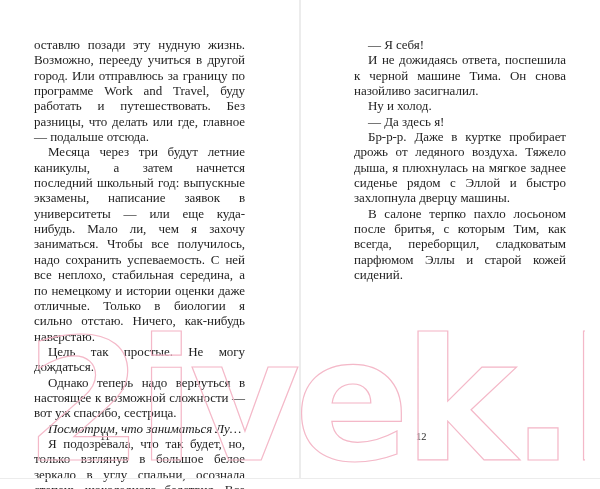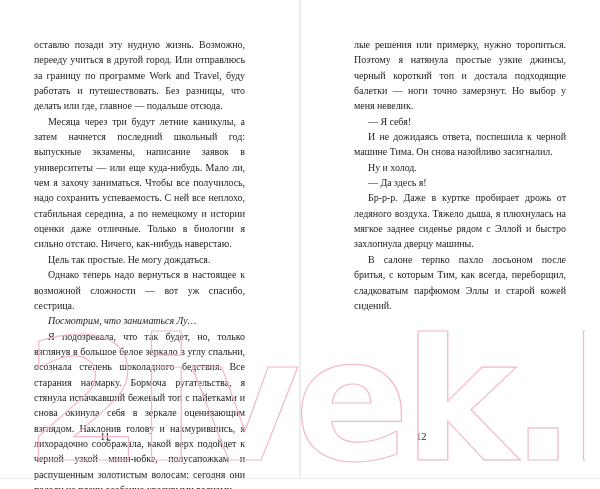--- a/index.html
+++ b/index.html
@@ -5,21 +5,21 @@
   html, body { margin: 0; padding: 0; background: #ffffff; }
   body { width: 600px; height: 489px; position: relative; overflow: hidden;
          font-family: "Liberation Serif", "DejaVu Serif", serif; color: #1e1e1e; }
   .spread { position: absolute; left: 0; top: 0; width: 600px; height: 478px; background: #fff; }
   .bottom-edge { position: absolute; left: 0; top: 478px; width: 600px; height: 1px; background: #ececec; }
   .gutter { position: absolute; left: 299px; top: 0; width: 2px; height: 478px;
             background: linear-gradient(to right, #f2f2f2, #e6e6e6, #f2f2f2); }
   .page { position: absolute; top: 37px; }
   .page.left { left: 34px; width: 211px; }
   .page.right { left: 354px; width: 212px; }
-  .page p { margin: 0; font-size: 10px; line-height: 15.35px; text-align: justify;
+  .page p { margin: 0; font-size: 13px; line-height: 15.35px; text-align: justify;
             hyphens: manual; letter-spacing: -0.05px; }
   .page p.indent { text-indent: 14px; }
   .page p.italic { font-style: italic; }
   .page-number { position: absolute; top: 431px; font-size: 10.5px; color: #2a2a2a; }
   .page-number.left { left: 100px; }
   .page-number.right { left: 416px; }
   .watermark { position: absolute; left: 25px; top: 310px; width: 560px; height: 170px; pointer-events: none; }
   .watermark text { font-family: "DejaVu Sans", sans-serif; font-weight: bold; font-size: 170px;
                     fill: none; stroke: #f4b8c8; stroke-width: 1.2; letter-spacing: -6px; }
 </style>
@@ -34,21 +34,20 @@
     <p class="indent">Месяца через три будут летние каникулы, а затем начнется последний школьный год: выпускные экзамены, написание заявок в университеты — или еще куда-нибудь. Мало ли, чем я захочу заниматься. Чтобы все получилось, надо сохранить успеваемость. С ней все неплохо, стабильная середина, а по немецкому и истории оценки даже отличные. Только в биологии я сильно отстаю. Ничего, как-нибудь наверстаю.</p>
     <p class="indent">Цель так простые. Не могу дождаться.</p>
     <p class="indent">Однако теперь надо вернуться в настоящее к возможной сложности — вот уж спасибо, сестрица.</p>
     <p class="indent italic">Посмотрим, что заниматься Лу…</p>
     <p class="indent">Я подозревала, что так будет, но, только взглянув в большое белое зеркало в углу спальни, осознала степень шоколадного бедствия. Все старания насмарку. Бормоча ругательства, я стянула испачкавший бежевый топ с пайетками и снова окинула себя в зеркале оценивающим взглядом. Наклонив голову и нахмурившись, я лихорадочно соображала, какой верх подойдет к черной узкой мини-юбке, полусапожкам и распущенным золотистым волосам: сегодня они падали на плечи особенно красивыми волнами.</p>
 
   </div>
   <div class="page-number left">11</div>
 
   <div class="page right">
-    <p>лые решения или примерку, нужно торопиться. Поэтому я натянула простые узкие джинсы, черный короткий топ и достала подходящие балетки — ноги точно замерзнут. Но выбор у меня невелик.</p>
     <p class="indent">— Я себя!</p>
     <p class="indent">И не дожидаясь ответа, поспешила к черной машине Тима. Он снова назойливо засигналил.</p>
     <p class="indent">Ну и холод.</p>
     <p class="indent">— Да здесь я!</p>
     <p class="indent">Бр-р-р. Даже в куртке пробирает дрожь от ледяного воздуха. Тяжело дыша, я плюхнулась на мягкое заднее сиденье рядом с Эллой и быстро захлопнула дверцу машины.</p>
     <p class="indent">В салоне терпко пахло лосьоном после бритья, с которым Тим, как всегда, переборщил, сладковатым парфюмом Эллы и старой кожей сидений.</p>
 
   </div>
   <div class="page-number right">12</div>
 

